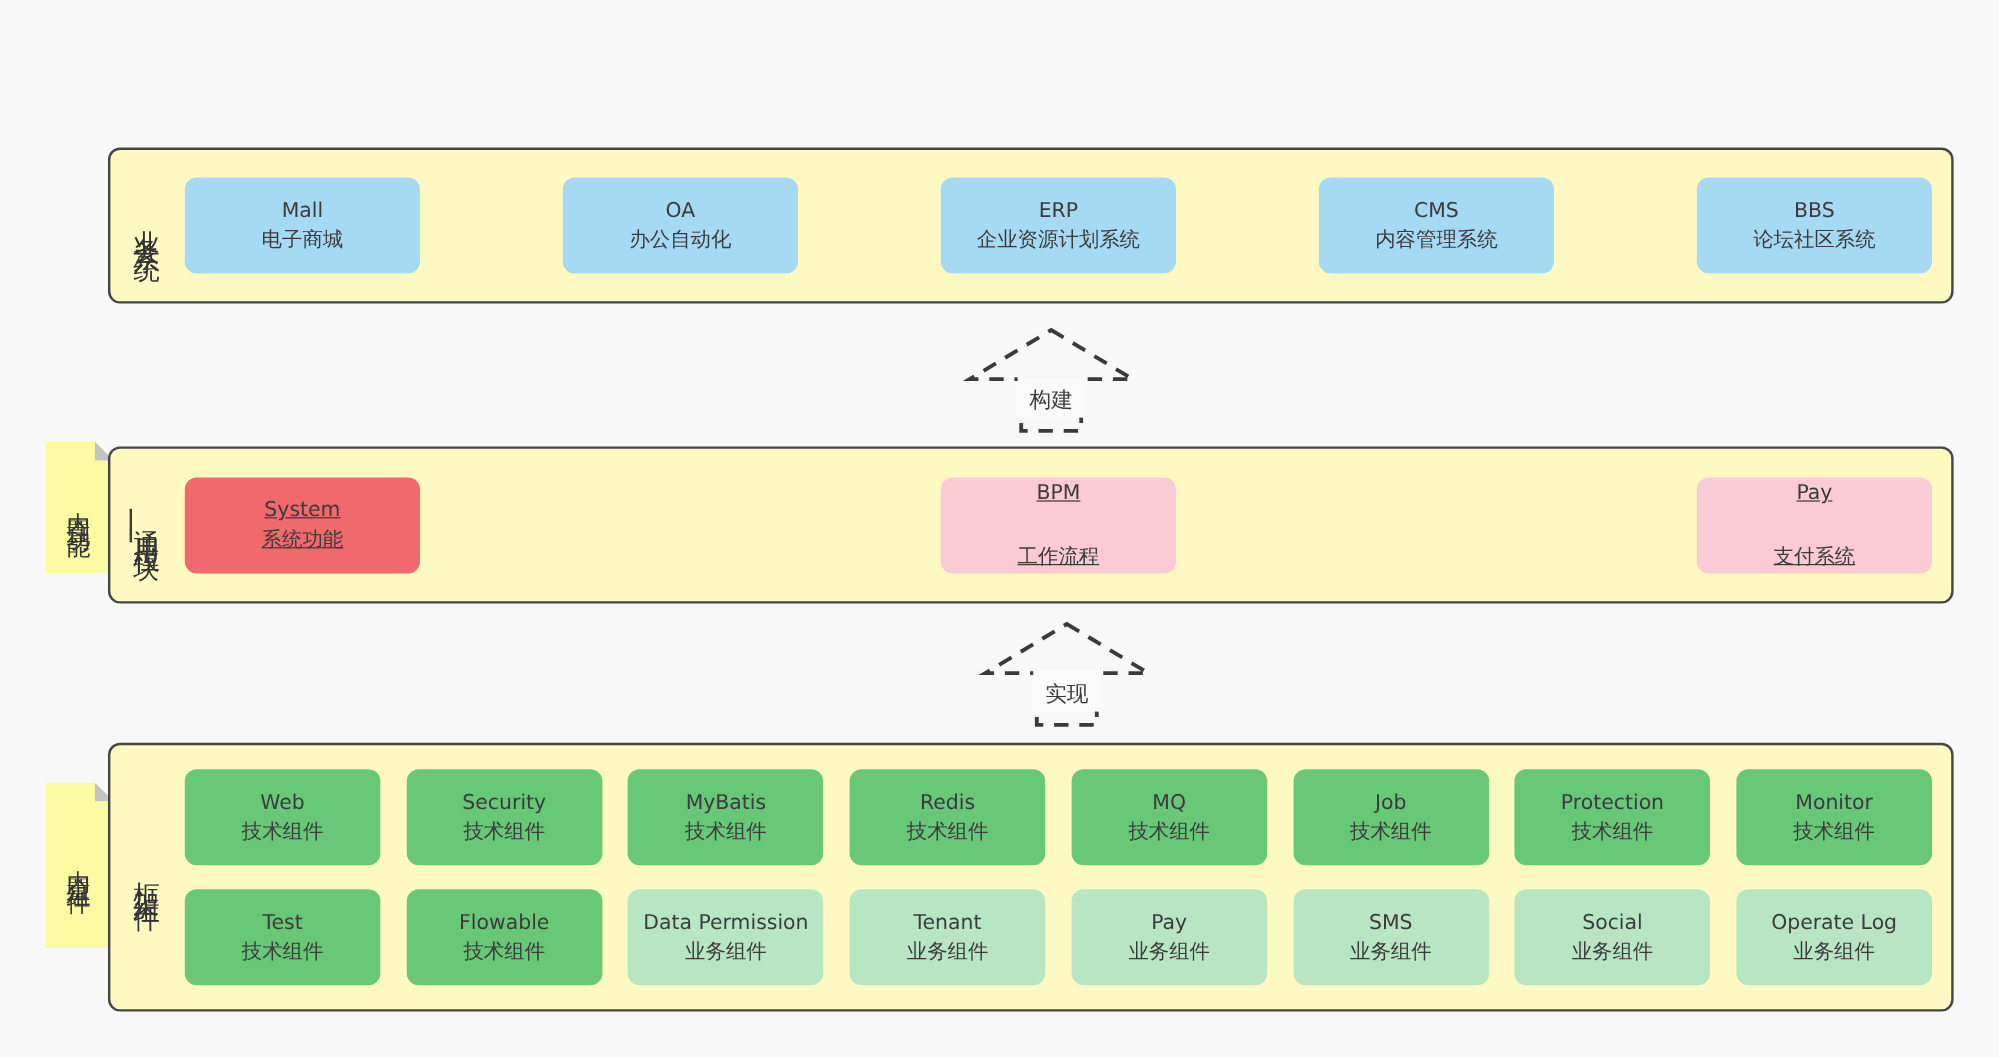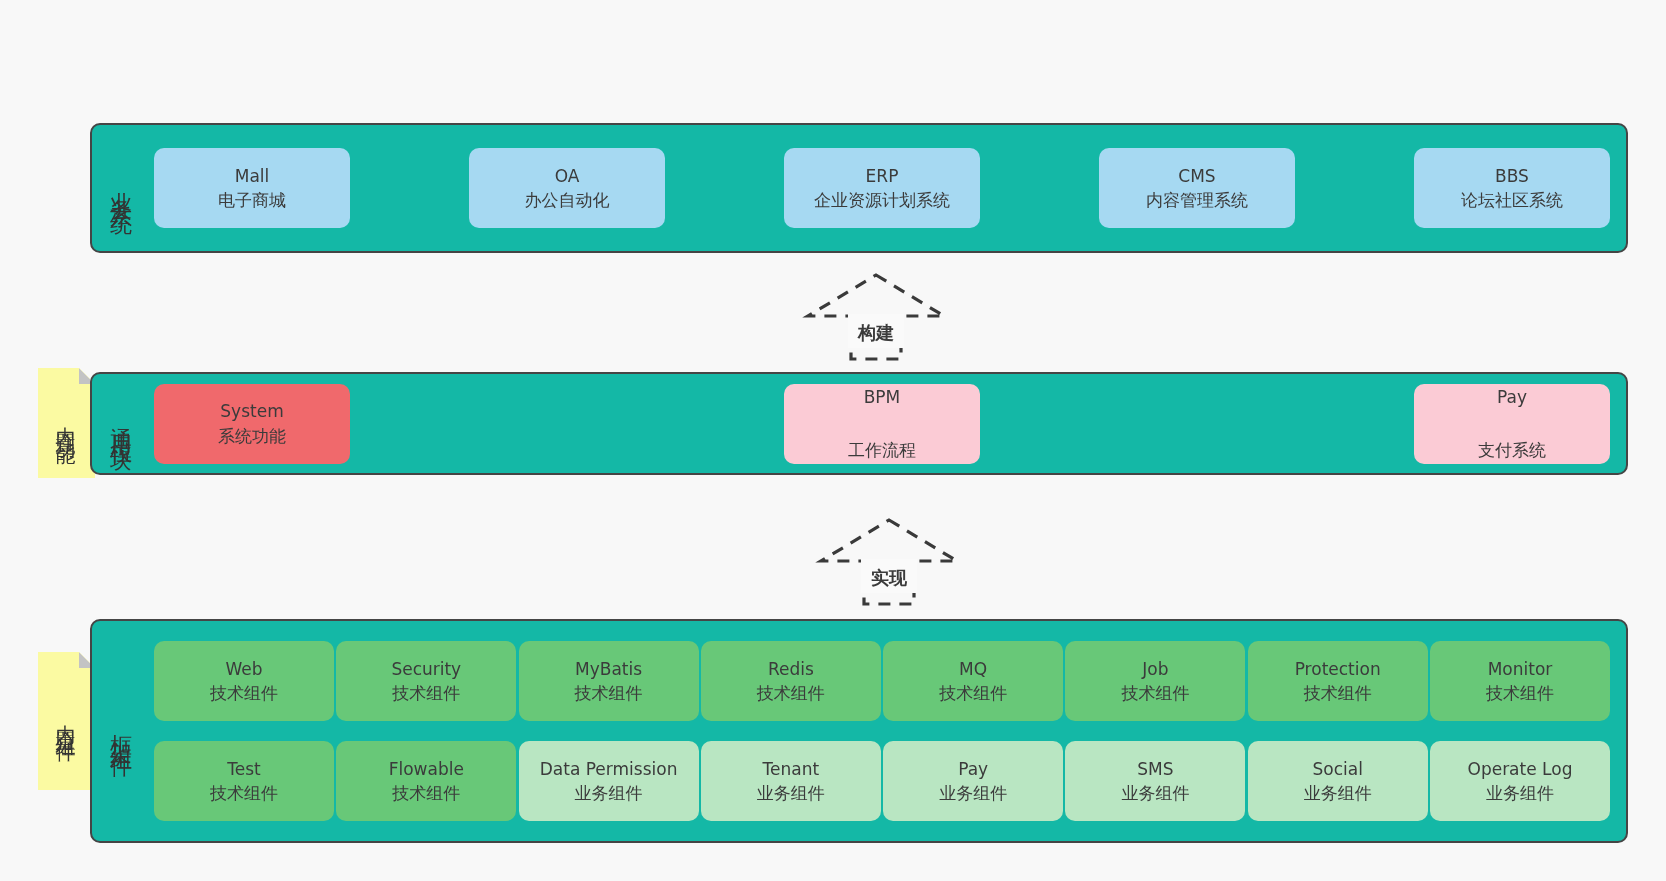--- a/index.html
+++ b/index.html
@@ -4,25 +4,25 @@
 <style>
   html,body{margin:0;padding:0;}
   body{
     width:1666px;height:881px;position:relative;overflow:hidden;
     background:#f8f8f8;color:#3b3b3b;
     font-family:"DejaVu Sans","Liberation Sans",sans-serif;
   }
   
   .band{
     position:absolute;left:90px;width:1538px;box-sizing:border-box;
-    background:#14b8a6;border:2px solid #454545;border-radius:10px;
+    background:#fef9c3;border:2px solid #454545;border-radius:10px;
     display:flex;z-index:1;
   }
   #band-business{top:123px;height:130px;}
-  #band-modules{top:372px;height:103px;}
+  #band-modules{top:372px;height:131px;text-decoration:underline;}
   #band-framework{top:619px;height:224px;}
   .band-label{
     flex:0 0 58px;display:flex;align-items:center;justify-content:center;
     font-size:22px;color:#333;
   }
   .vtext{writing-mode:vertical-rl;text-orientation:upright;letter-spacing:7px;}
   .band-content{
     flex:1;display:flex;align-items:center;justify-content:space-between;
     padding:0 16px 0 4px;
   }
@@ -30,42 +30,42 @@
     flex-direction:column;justify-content:center;align-items:stretch;gap:20px;
   }
   .boxrow{display:flex;justify-content:space-between;}
   
   .box{
     height:80px;border-radius:10px;
     display:flex;flex-direction:column;align-items:center;justify-content:center;
     text-align:center;font-size:17px;line-height:1.42;
   }
   .w6{width:196px;}
-  .w8{width:180px;}
+  .w8{width:163px;}
   .blue{background:#a6d9f2;}
   .red{background:#f0696c;}
   .pink{background:#fbcbd5;gap:28px;}
   .green{background:#68c878;}
   .lightgreen{background:#b9e6c2;}
   
   .note{
     position:absolute;left:38px;width:57px;z-index:0;
     background:#fbfaa2;color:#333;font-size:20px;
     display:flex;align-items:center;justify-content:center;
     clip-path:polygon(0 0, calc(100% - 16px) 0, 100% 16px, 100% 100%, 0 100%);
   }
   .note .vtext{letter-spacing:6px;}
   #note-modules{top:368px;height:110px;}
   #note-framework{top:652px;height:138px;}
   .fold{
     position:absolute;top:0;right:0;width:16px;height:16px;
     background:#c3c3c4;clip-path:polygon(0 0, 100% 100%, 0 100%);
   }
   
-  .arrow{position:absolute;z-index:2;font-weight:bold;}
+  .arrow{position:absolute;z-index:2;}
   #arrow-build{left:801px;top:270px;}
   #arrow-implement{left:814px;top:515px;}
   .arrow text{font-size:18px;fill:#3b3b3b;}
 </style>
 </head>
 <body>
 
 <div class="note" id="note-modules">
   <span class="vtext">内置功能</span>
   <span class="fold"></span>

